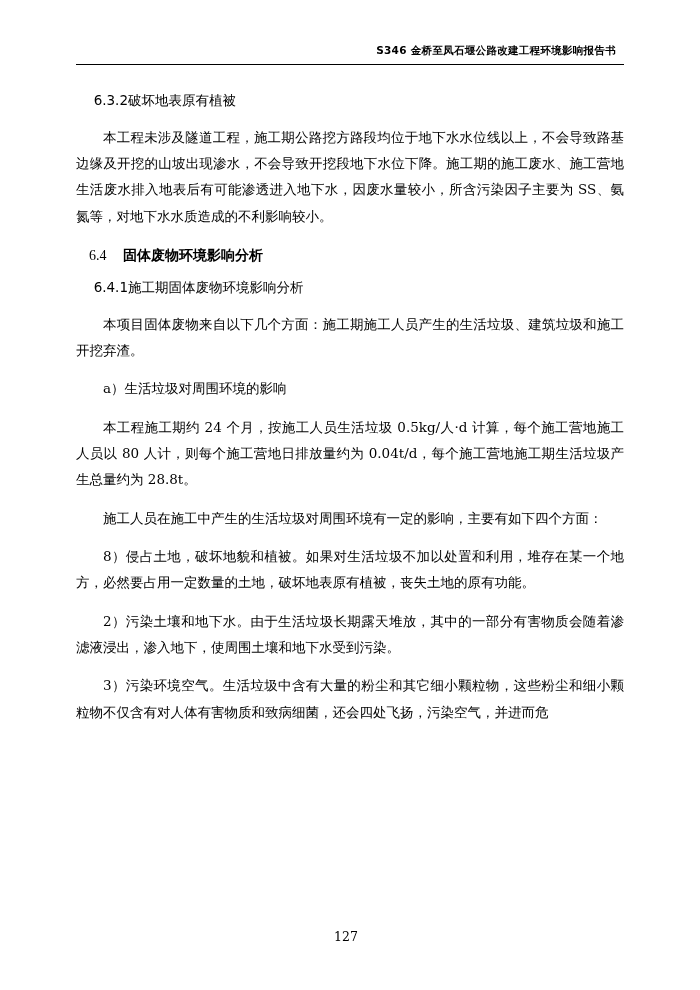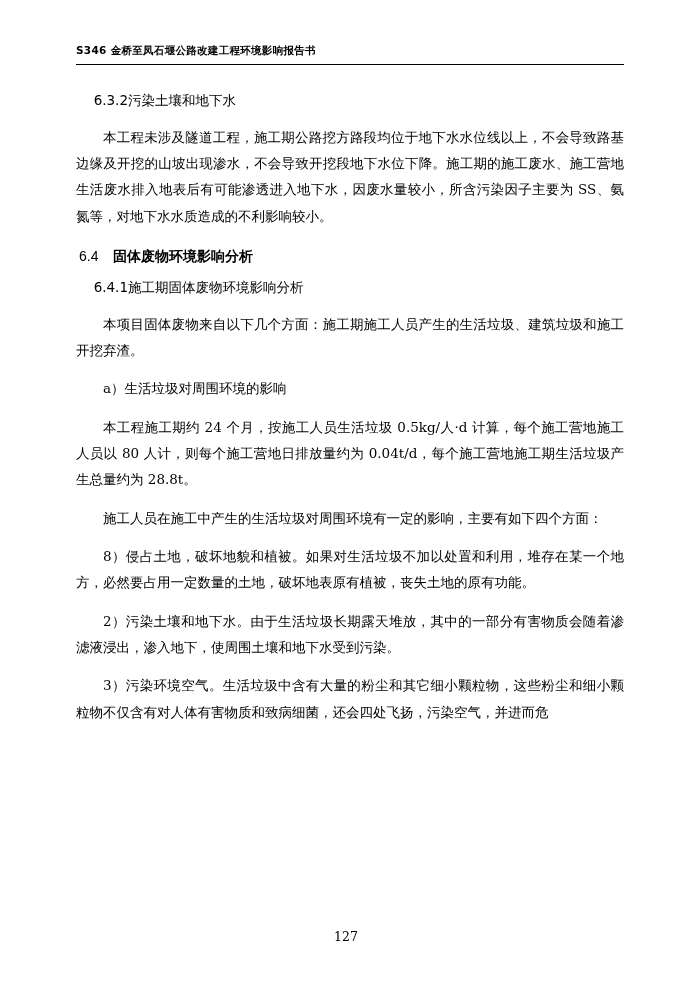--- a/index.html
+++ b/index.html
@@ -20,21 +20,22 @@
     width: 700px;
     height: 990px;
     box-sizing: border-box;
     padding: 0;
   }
   
   .header {
     position: absolute;
     top: 44px;
     left: 76px;
-    right: 76px;
+    right: 84px;
+    text-align: right;
     font-size: 10.5px;
     font-family: "DejaVu Sans", "Liberation Sans", sans-serif;
     font-weight: bold;
     letter-spacing: 0.3px;
     color: #000;
     padding-bottom: 4px;
   }
   .header-rule {
     position: absolute;
     top: 64px;
@@ -56,23 +57,23 @@
     margin: 10px 0 6px 0;
     line-height: 1.6;
   }
   .h3 .num {
     display: inline-block;
     min-width: 52px;
     text-align: right;
   }
   .h2 {
     font-size: 14px;
-    font-family: Liberation Sans, sans-serif;
+    font-family: Liberation Serif, serif;
     font-weight: bold;
-    margin: 16px 0 8px 3px;
+    margin: 16px 0 8px 13px;
     line-height: 1.6;
   }
   .h2 .num {
     display: inline-block;
     min-width: 34px;
     font-weight: normal;
   }
   p.para {
     font-size: 13.5px;
     line-height: 1.95;
@@ -100,21 +101,21 @@
 <body>
 
 <div class="page">
 
   <div class="header">S346 金桥至凤石堰公路改建工程环境影响报告书</div>
   <div class="header-rule"></div>
 
   <div class="content">
 
     <div class="h3">
-      <span class="num">6.3.2</span><span>污染土壤和地下水</span>
+      <span class="num">6.3.2</span><span>破坏地表原有植被</span>
     </div>
 
     <p class="para">本工程未涉及隧道工程，施工期公路挖方路段均位于地下水水位线以上，不会导致路基边缘及开挖的山坡出现渗水，不会导致开挖段地下水位下降。施工期的施工废水、施工营地生活废水排入地表后有可能渗透进入地下水，因废水量较小，所含污染因子主要为 SS、氨氮等，对地下水水质造成的不利影响较小。</p>
 
     <div class="h2">
       <span class="num">6.4</span><span>固体废物环境影响分析</span>
     </div>
 
     <div class="h3">
       <span class="num">6.4.1</span><span>施工期固体废物环境影响分析</span>

